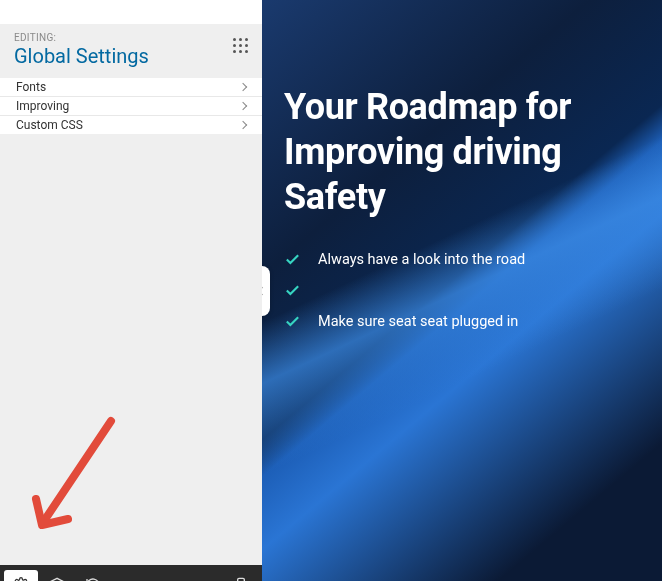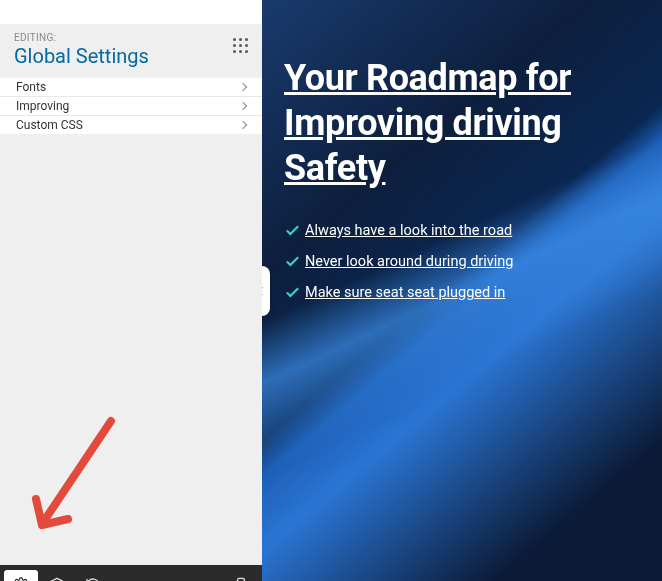--- a/index.html
+++ b/index.html
@@ -17,25 +17,25 @@
 .chevron-right { width: 6px; height: 6px; border-top: 1.5px solid #888; border-right: 1.5px solid #888; transform: rotate(45deg); }
 .sidebar-spacer { flex: 1; background: #efefef; }
 .sidebar-footer { background: #2b2b2b; height: 40px; display: flex; align-items: center; padding: 0 4px; gap: 2px; }
 .footer-btn { width: 34px; height: 30px; display: flex; align-items: center; justify-content: center; color: #ddd; cursor: pointer; border-radius: 3px; }
 .footer-btn.active { background: #fff; color: #333; }
 .footer-btn svg { width: 16px; height: 16px; }
 .footer-spacer { flex: 1; }
 
 .preview { flex: 1; height: 100%; position: relative; background: linear-gradient(140deg, #1a3a6e 0%, #0d1f3d 30%, #0a2752 48%, #1d5fb8 52%, #2a75d4 60%, #0b1a35 85%); overflow: hidden; }
 .preview::before { content: ''; position: absolute; inset: 0; background: linear-gradient(155deg, transparent 0%, transparent 42%, rgba(60,140,230,0.7) 50%, transparent 62%); }
-.preview-content { position: relative; z-index: 2; padding: 56px 28px 0 22px; color: #fff; text-decoration: underline; }
+.preview-content { position: relative; z-index: 2; padding: 85px 28px 0 22px; color: #fff; }
 .hero-title { font-size: 36px; font-weight: 700; line-height: 1.25; letter-spacing: -0.01em; }
 .hero-desc { margin-top: 24px; font-size: 15px; line-height: 1.55; color: #e4e8ef; }
 .checklist { margin-top: 24px; list-style: none; }
-.checklist li { display: flex; align-items: center; gap: 4px; padding: 7px 0; font-size: 14.5px; }
+.checklist li { display: flex; align-items: center; gap: 17px; padding: 7px 0; font-size: 14.5px; }
 .check-icon { color: #36d4c1; flex-shrink: 0; }
 .check-icon svg { width: 17px; height: 17px; display: block; }
 
 .preview-handle { position: absolute; left: -8px; top: 50%; transform: translateY(-50%); width: 16px; height: 50px; background: #fff; border-radius: 8px; display: flex; align-items: center; justify-content: center; z-index: 5; box-shadow: 0 1px 4px rgba(0,0,0,0.2); }
 .preview-handle .chevron-right { transform: rotate(-135deg); border-color: #666; }
 
 .annotation-arrow { position: absolute; left: 26px; bottom: 36px; z-index: 20; pointer-events: none; }
 .annotation-arrow svg { width: 100px; height: 130px; }
 </style>
 </head>
@@ -134,21 +134,20 @@
             </svg>
           </span>
         <span>Always have a look into the road</span>
       </li>
       <li>
         <span class="check-icon">
             <svg viewBox="0 0 24 24" fill="none" stroke="currentColor" stroke-width="3">
               <polyline points="20 6 9 17 4 12"></polyline>
             </svg>
           </span>
-        <span>Never look around during driving</span>
       </li>
       <li>
         <span class="check-icon">
             <svg viewBox="0 0 24 24" fill="none" stroke="currentColor" stroke-width="3">
               <polyline points="20 6 9 17 4 12"></polyline>
             </svg>
           </span>
         <span>Make sure seat seat plugged in</span>
       </li>
     </ul>

